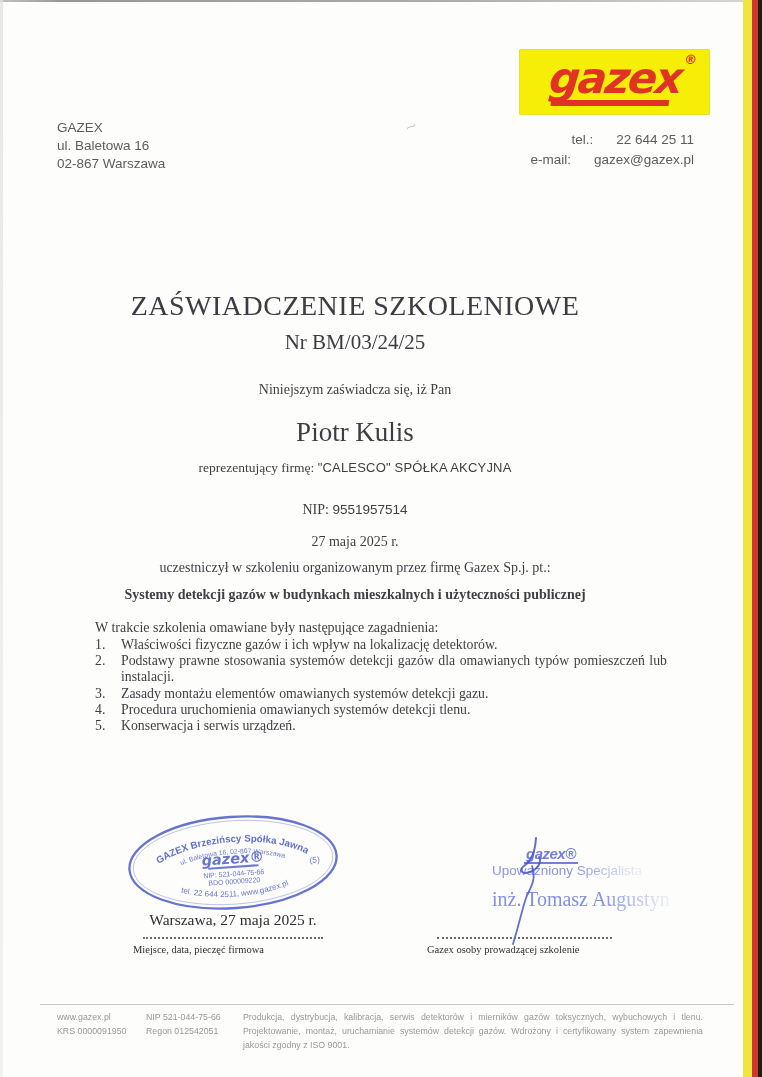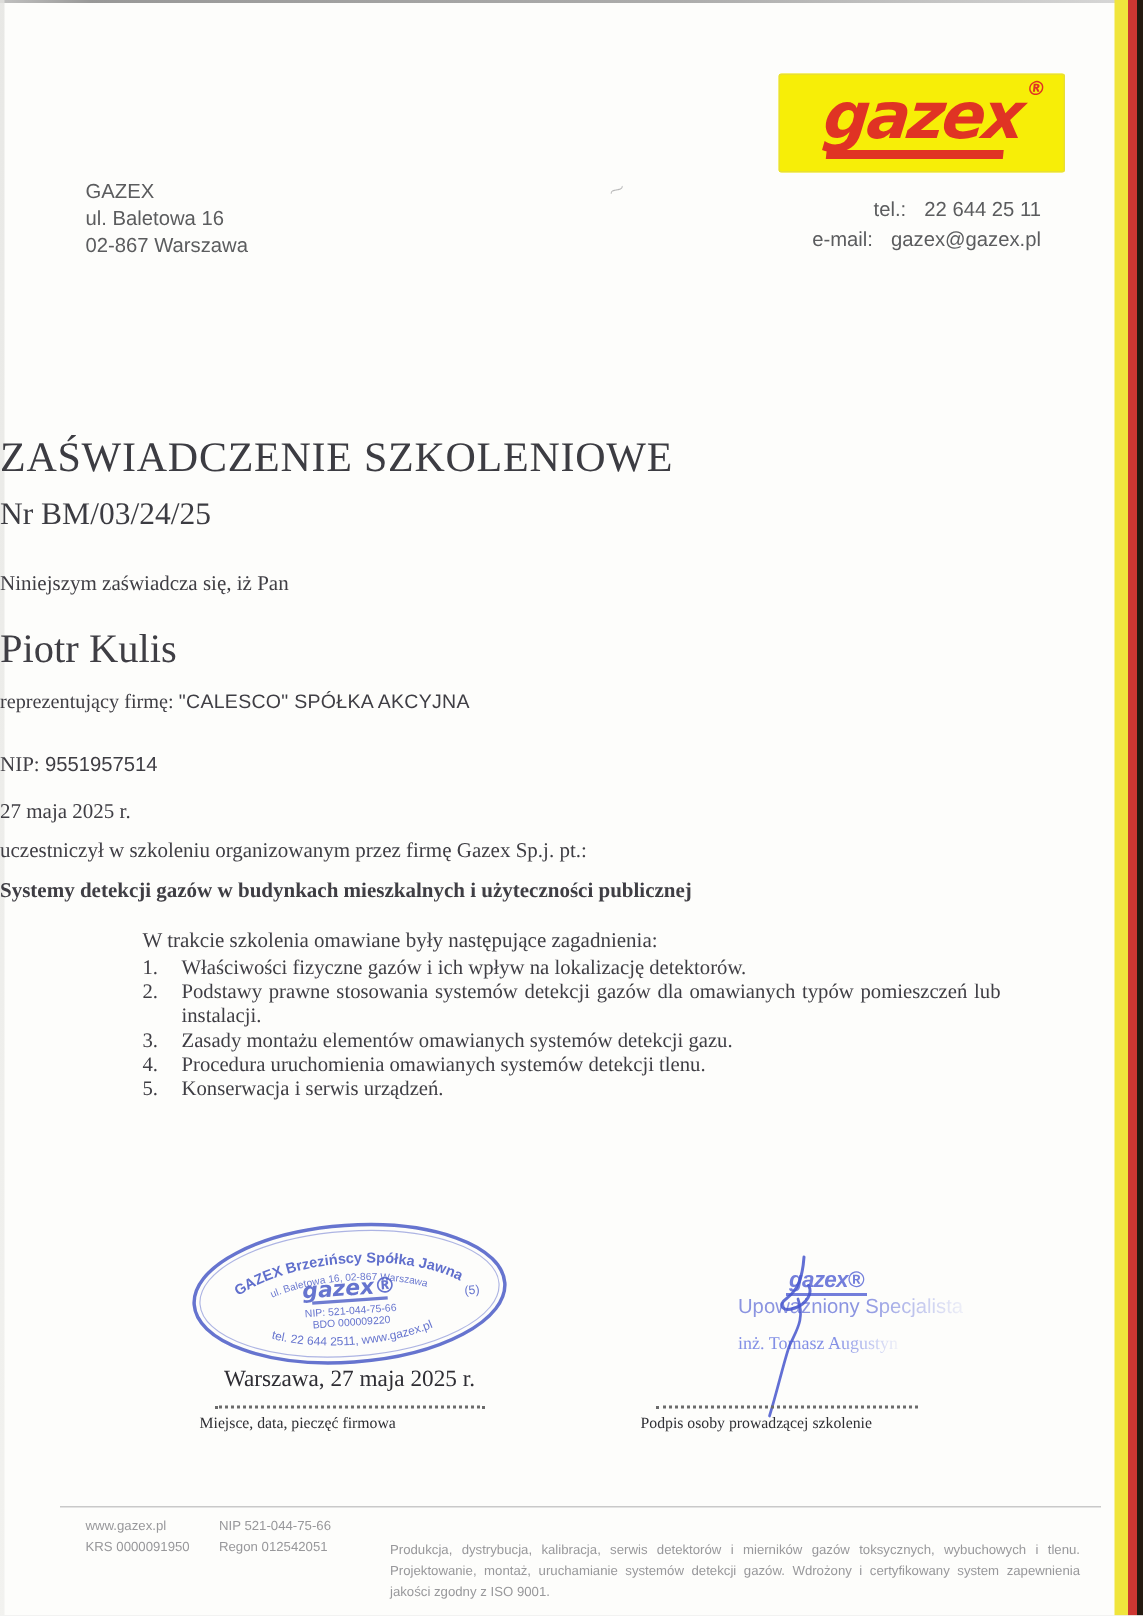--- a/index.html
+++ b/index.html
@@ -17,24 +17,24 @@
         color:#5b5c5e;line-height:1.34;}
   .logo{left:519px;top:49px;width:191px;height:66px;background:#f7ee07;border-radius:2px;
         display:flex;align-items:center;justify-content:center;box-shadow:0 0 0 1px #e8df33 inset;}
   .logo-word{position:relative;color:#e03324;font-family:"DejaVu Sans",sans-serif;
         font-weight:bold;font-style:italic;font-size:43px;line-height:1;letter-spacing:-2px;
         transform:skew(-6deg);padding-bottom:8px;}
   .logo-underline{position:absolute;left:4px;right:10px;bottom:2px;height:6px;background:#e03324;}
   .logo-reg{position:absolute;right:-14px;top:-4px;font-size:13px;font-style:normal;letter-spacing:0;}
   .contact{right:68px;top:130px;text-align:right;font-family:"Liberation Sans",sans-serif;
         font-size:13.5px;color:#5b5c5e;line-height:1.5;}
-  .contact .lbl{margin-right:12px;}
+  .contact .lbl{margin-right:23px;}
   .artifact{left:405px;top:118px;color:#b9b9b9;font-size:11px;transform:rotate(-25deg);}
   
-  .cline{left:0;right:52px;text-align:left;}
+  .cline{left:0;right:52px;text-align:center;}
   .title{top:290px;font-size:28px;letter-spacing:.5px;color:#3c3c42;}
   .number{top:330px;font-size:21px;color:#3c3c42;}
   .intro{top:382px;font-size:14px;}
   .person{top:417px;font-size:27px;}
   .repline{top:460px;font-size:13.5px;}
   .repline .company{font-family:"Liberation Sans",sans-serif;font-size:13px;letter-spacing:.2px;}
   .nipline{top:502px;font-size:14px;}
   .nipline .nipval{font-family:"Liberation Sans",sans-serif;font-size:13.5px;}
   .dateline{top:534px;font-size:14px;font-family:Liberation Serif, serif;}
   .participation{top:560px;font-size:14px;}
@@ -53,31 +53,31 @@
   .sig-caption{top:944px;font-size:10.5px;color:#2f2f34;text-align:left;}
   .cap-left{left:133px;width:200px;}
   .cap-right{left:427px;width:195px;}
   .place-date{left:133px;width:200px;top:911px;text-align:center;font-size:15.5px;color:#2e2d33;}
   .rstamp{font-family:"Liberation Sans",sans-serif;color:#5b68d6;}
   .rstamp-brand{left:524px;top:845px;font-weight:bold;font-style:italic;font-size:15px;
         border-bottom:2px solid #5b68d6;padding:0 2px 0;letter-spacing:-.5px;opacity:.85;}
   .rstamp-role{left:492px;top:863px;font-size:13.5px;opacity:.7;
         -webkit-mask-image:linear-gradient(90deg,#000 55%,rgba(0,0,0,.12));
         mask-image:linear-gradient(90deg,#000 55%,rgba(0,0,0,.12));}
-  .rstamp-name{left:492px;top:888px;font-family:"Liberation Serif",serif;font-size:12px;
+  .rstamp-name{left:492px;top:888px;font-family:"Liberation Serif",serif;font-size:20px;
         color:#6574e0;opacity:.8;
         -webkit-mask-image:linear-gradient(90deg,#000 60%,rgba(0,0,0,.1));
         mask-image:linear-gradient(90deg,#000 60%,rgba(0,0,0,.1));}
   .sig-svg{left:492px;top:836px;}
   
   .footer-divider{left:40px;top:1004px;width:694px;height:1px;background:#c9c9c9;}
   .footer{font-family:"Liberation Sans",sans-serif;font-size:8.8px;color:#98989b;line-height:1.6;}
   .fcol1{left:57px;top:1010px;}
   .fcol2{left:146px;top:1010px;}
-  .fcol3{left:260px;top:1010px;width:460px;text-align:justify;margin-top:16px;}
+  .fcol3{left:243px;top:1010px;width:460px;text-align:justify;}
 </style>
 </head>
 <body>
 
 <div class="page">
 
   <div class="abs scan-top"></div>
   <div class="abs edge-left"></div>
   <div class="abs stripe-yellow"></div>
   <div class="abs stripe-red"></div>
@@ -179,21 +179,21 @@
   <div class="abs sig-caption cap-left">Miejsce, data, pieczęć firmowa</div>
 
   <div class="abs rstamp rstamp-brand">gazex®</div>
   <div class="abs rstamp rstamp-role">Upoważniony Specjalista</div>
   <div class="abs rstamp-name">inż. Tomasz Augustyn</div>
   <svg class="abs sig-svg" width="90" height="110" viewBox="0 0 90 110">
     <path d="M 44 2 C 43 16 40 24 32 30 C 26 34 30 39 38 36 C 46 33 50 26 47 21" fill="none" stroke="#4656cc" stroke-width="2" stroke-linecap="round" opacity=".85"></path>
     <path d="M 40 30 C 45 44 38 52 34 62 C 30 74 26 92 21 108" fill="none" stroke="#4656cc" stroke-width="1.8" stroke-linecap="round" opacity=".85"></path>
   </svg>
   <div class="abs dotline dot-right"></div>
-  <div class="abs sig-caption cap-right">Podpis osoby prowadzącej szkolenie</div>
+  <div class="abs sig-caption cap-right">Gazex osoby prowadzącej szkolenie</div>
 
   <div class="abs footer-divider"></div>
   <div class="abs footer fcol1">
     <div>www.gazex.pl</div>
     <div>KRS 0000091950</div>
   </div>
   <div class="abs footer fcol2">
     <div>NIP 521-044-75-66</div>
     <div>Regon 012542051</div>
   </div>

